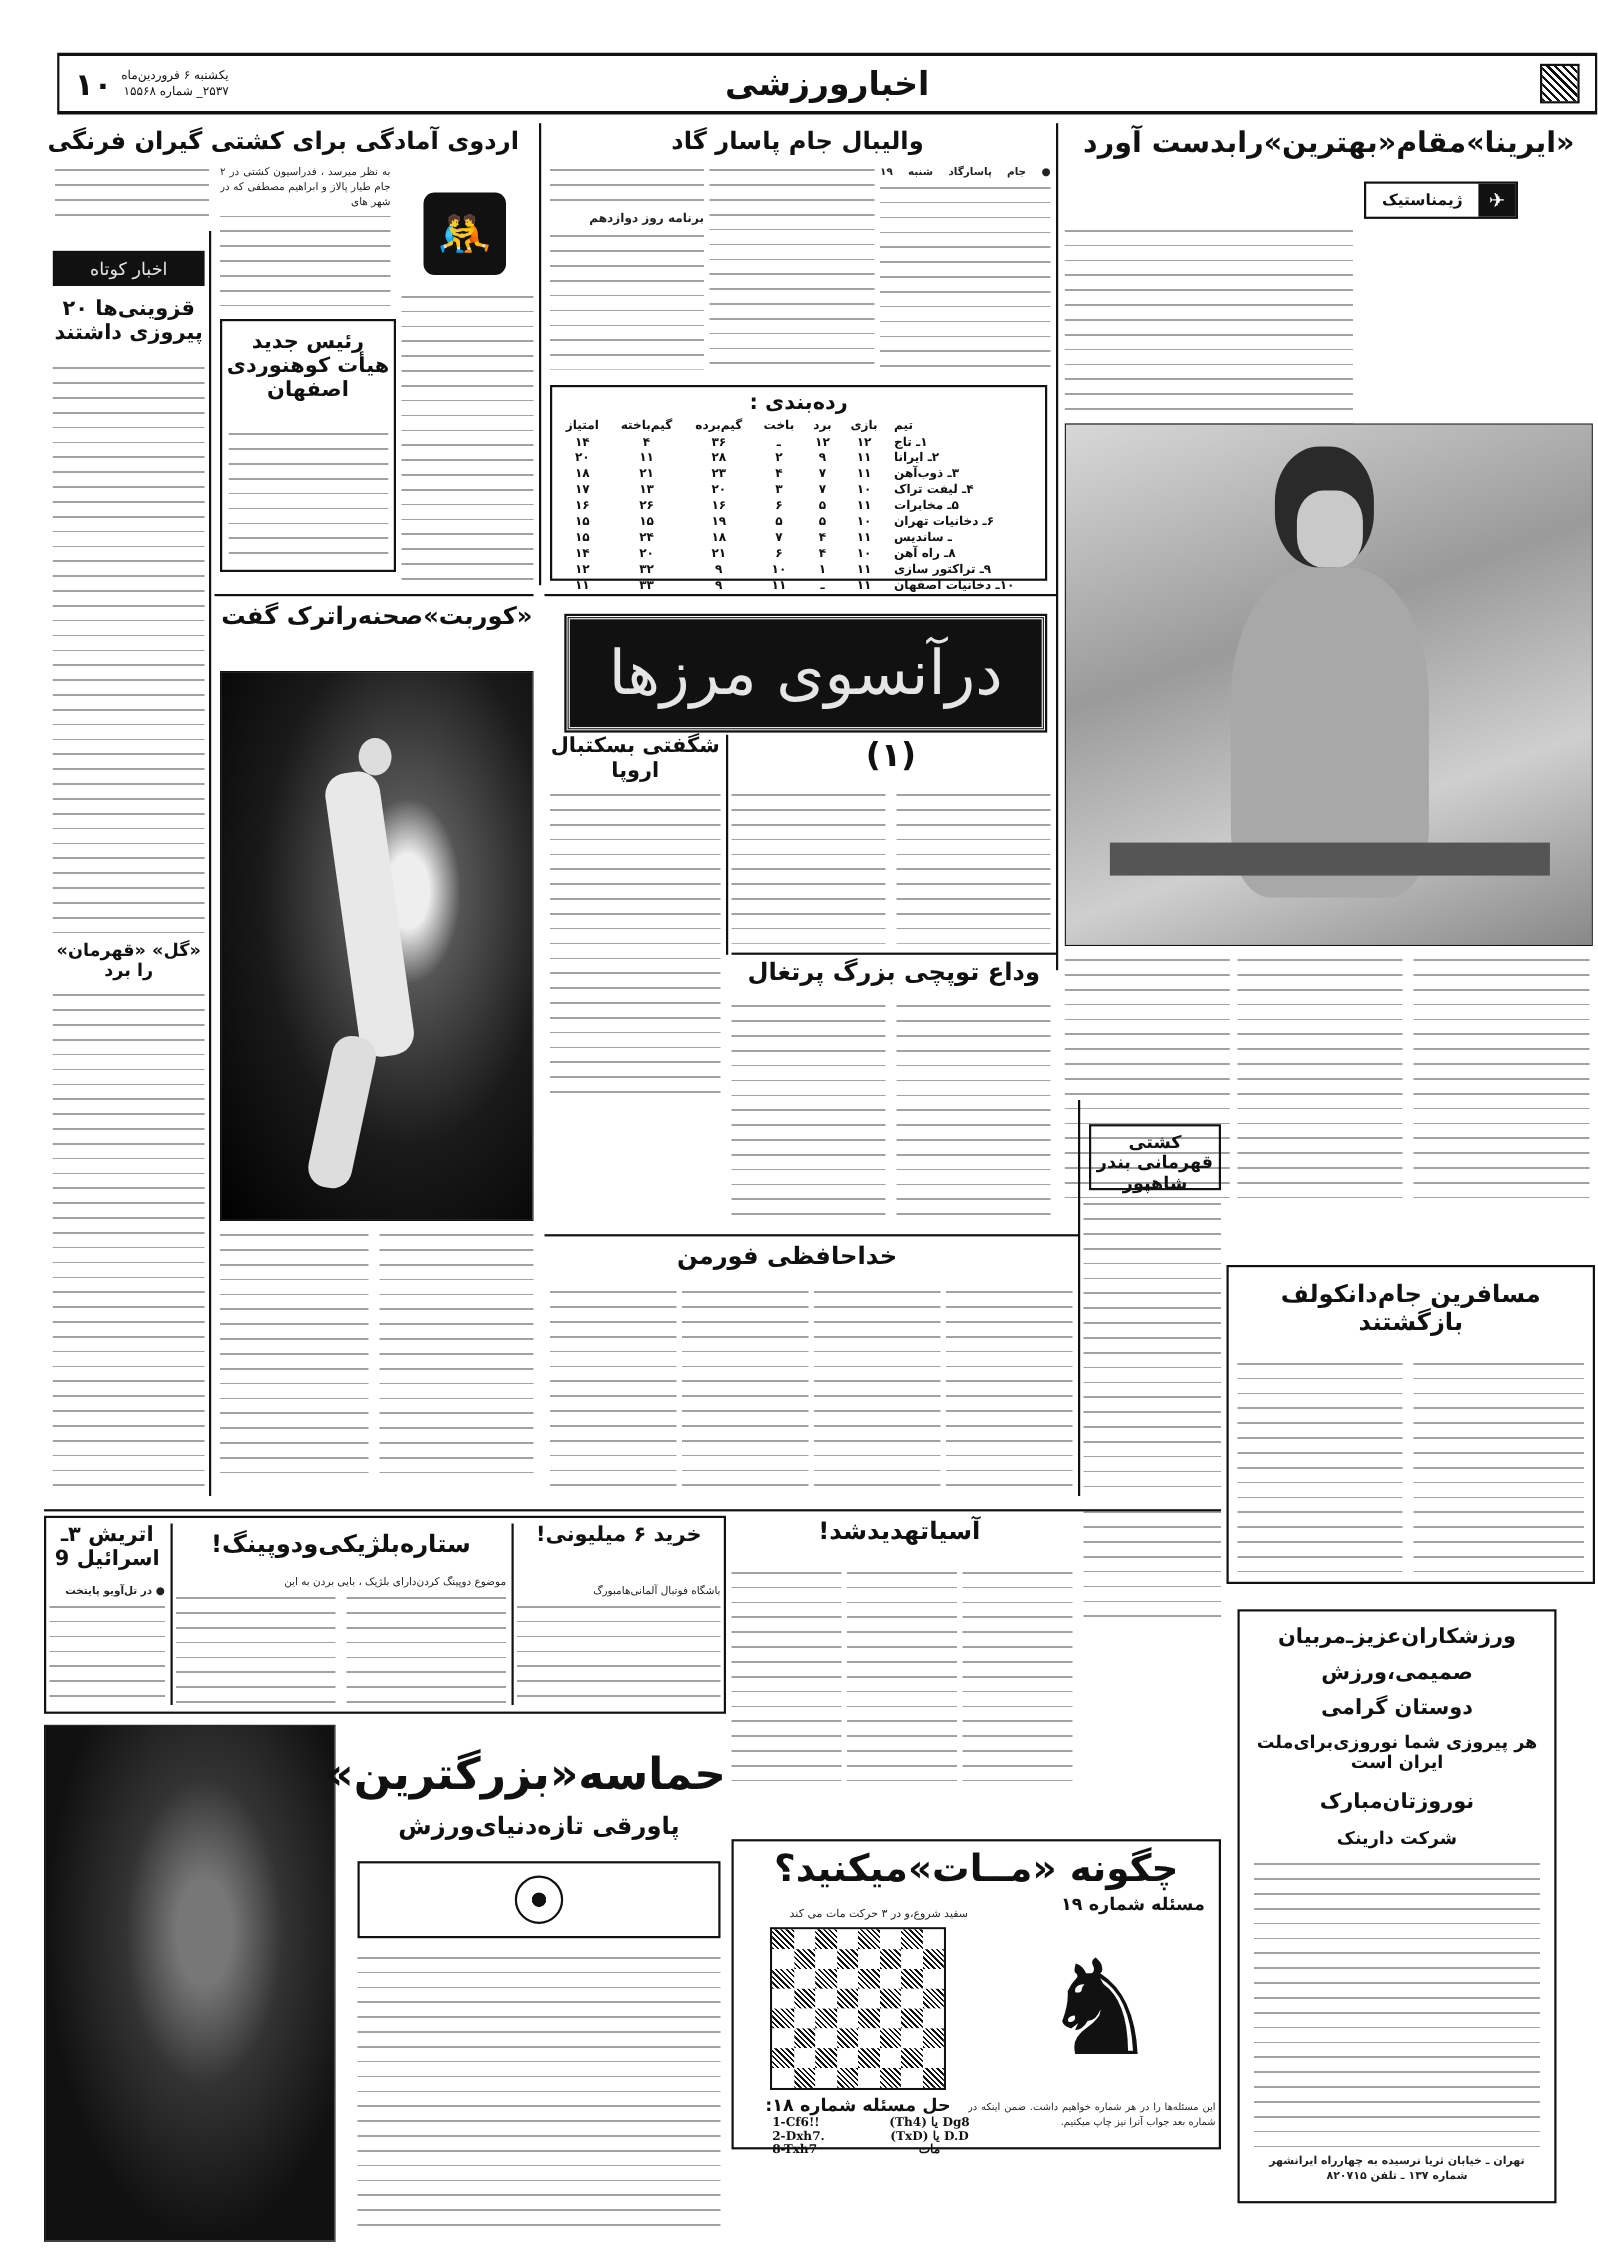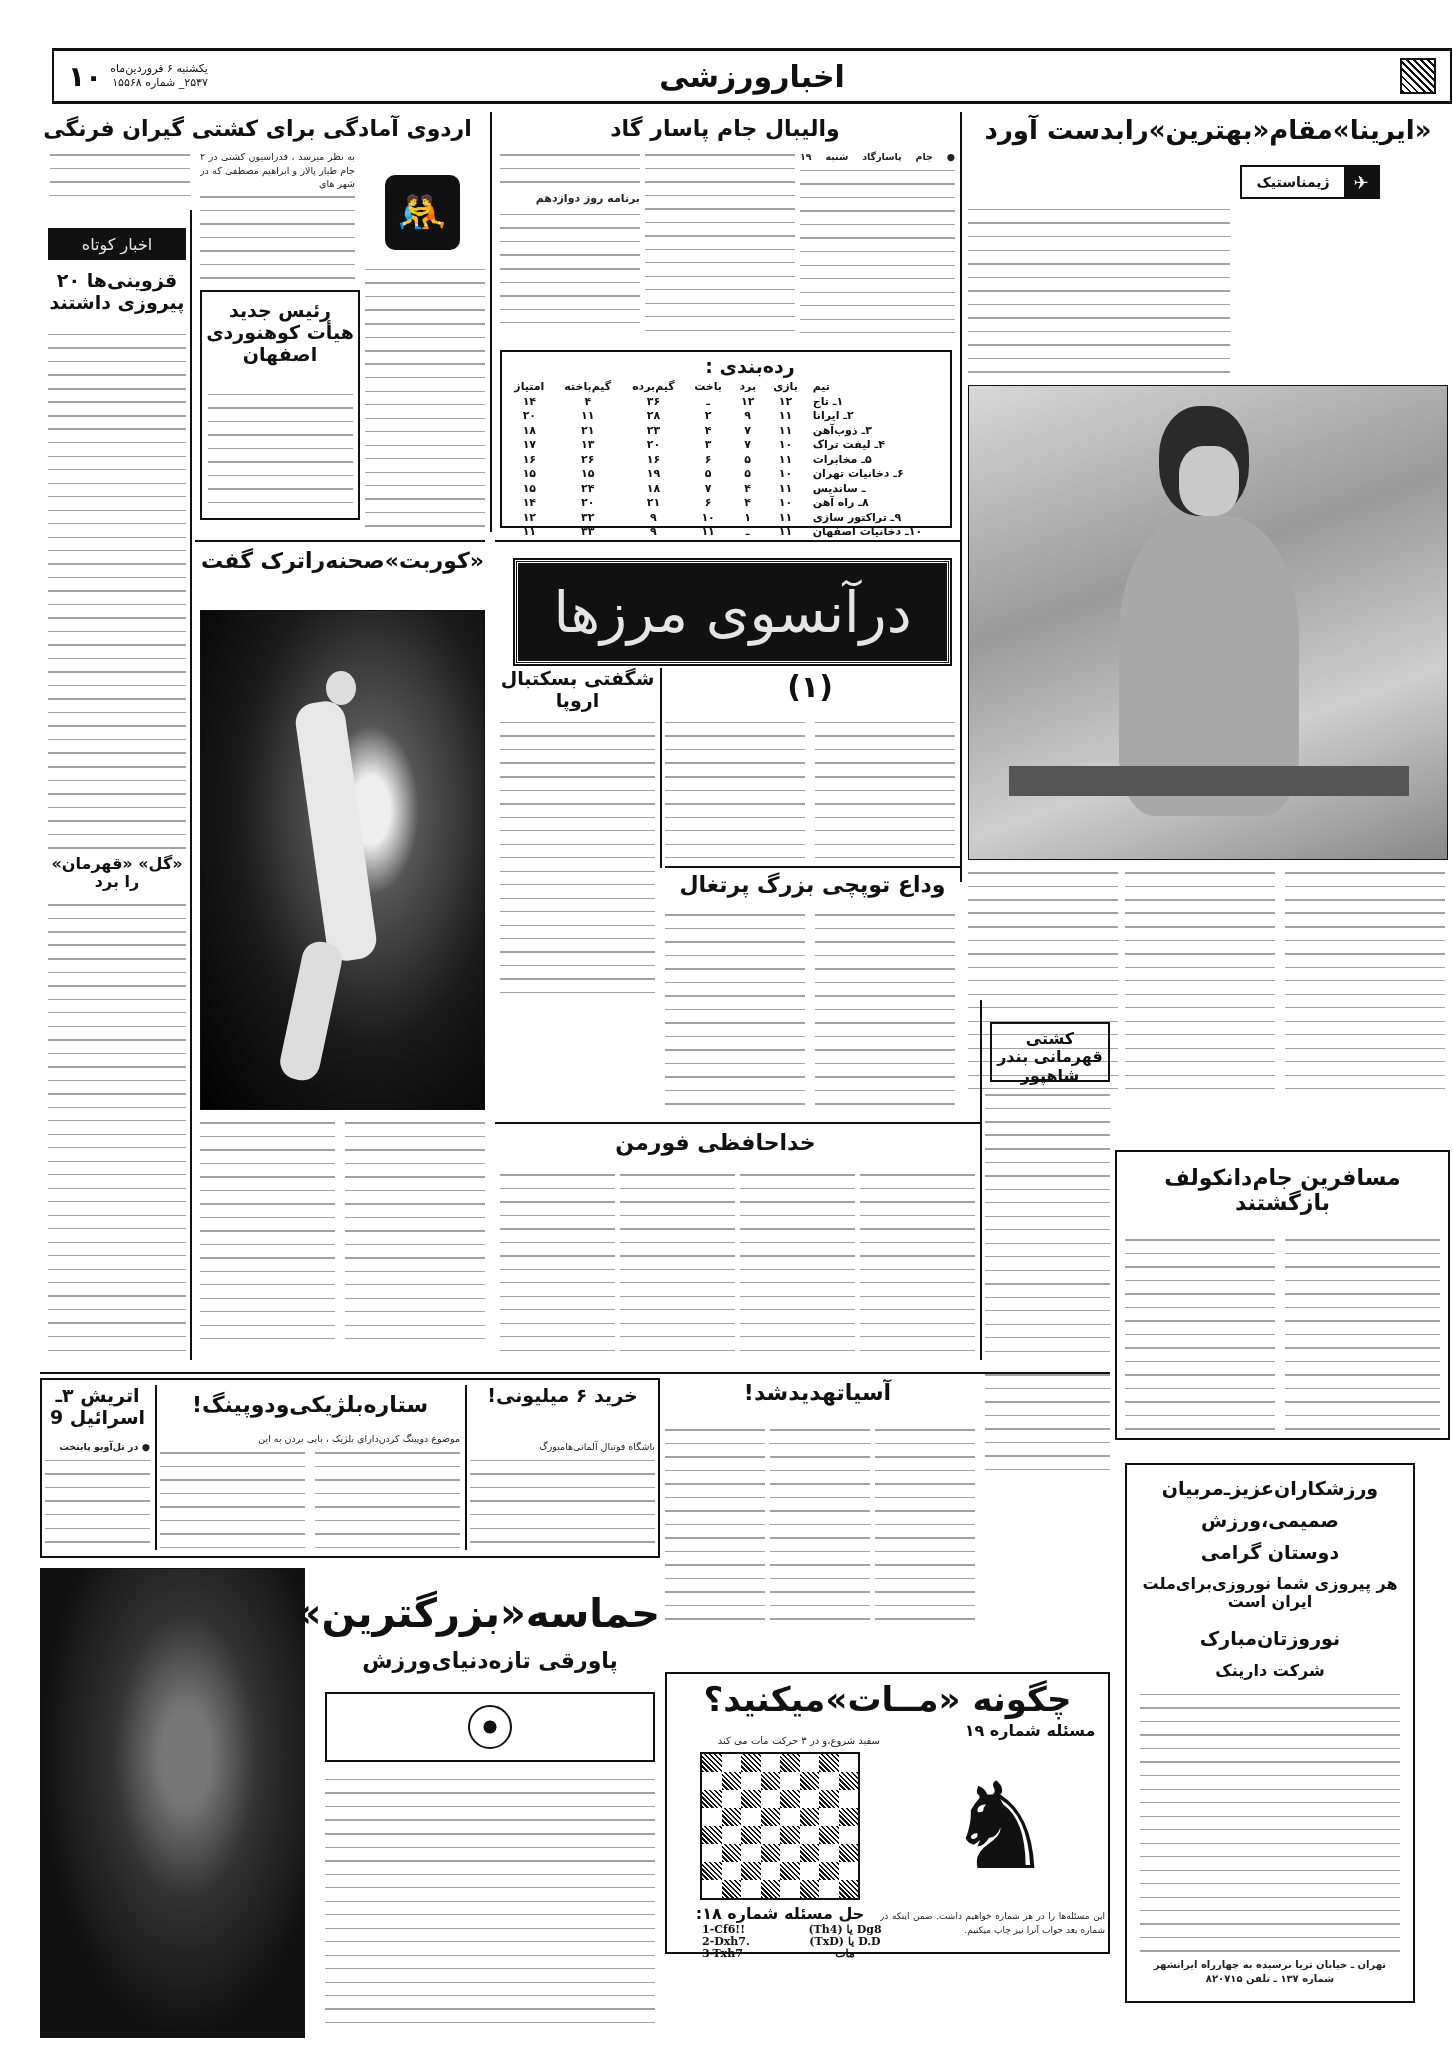--- a/index.html
+++ b/index.html
@@ -71,21 +71,21 @@
 
 <div class="headline h24" style="left:495px;top:116px;width:460px">والیبال جام پاسار گاد</div>
 <div class="txt" style="left:800px;top:150px;width:155px;height:14px;font-weight:bold">● جام پاسارگاد شنبه ۱۹ فروردین ماه سکوت‌خواهد</div>
 <div class="txt fill" style="left:800px;top:166px;width:155px;height:170px"></div>
 <div class="txt fill" style="left:645px;top:150px;width:150px;height:186px"></div>
 <div class="txt fill" style="left:500px;top:150px;width:140px;height:40px"></div>
 <div class="txt" style="left:500px;top:192px;width:140px;height:16px;font-weight:bold;font-size:11px">برنامه روز دوازدهم</div>
 <div class="txt fill" style="left:500px;top:210px;width:140px;height:126px"></div>
 
 <div class="boxed" style="left:500px;top:350px;width:452px;height:178px"></div>
-<div class="headline h20" style="left:524px;top:356px;width:452px">رده‌بندی :</div>
+<div class="headline h20" style="left:500px;top:356px;width:452px">رده‌بندی :</div>
 <table class="stand" style="left:505px;top:380px;width:440px">
   <thead>
       <tr>
     <th style="text-align:left">تیم</th>
     <th>بازی</th>
     <th>برد</th>
     <th>باخت</th>
     <th>گیم‌برده</th>
     <th>گیم‌باخته</th>
     <th>امتیاز</th>
@@ -343,21 +343,21 @@
     <div class="l"></div>
     <div class="d"></div>
     <div class="l"></div>
   </div>
 <div style="position:absolute;left:940px;top:1752px;width:120px;height:150px;font-size:120px;line-height:150px;text-align:center;color:#111">♞</div>
 <div class="txt" style="left:880px;top:1910px;width:225px;height:40px;font-size:9px">این مسئله‌ها را در هر شماره خواهیم داشت. ضمن اینکه در شماره بعد جواب آنرا نیز چاپ میکنیم.</div>
 <div class="headline h16" style="left:680px;top:1905px;width:200px">حل مسئله شماره ۱۸:</div>
 <div class="ltr" style="position:absolute;left:702px;top:1924px;font-family:'DejaVu Serif',serif;font-size:11px;font-weight:bold;line-height:12px">
   <div>1-Cf6!!</div>
   <div>2-Dxh7.</div>
-  <div>3-Txh7</div>
+  <div>8-Txh7</div>
 </div>
 <div style="position:absolute;left:800px;top:1924px;font-family:'DejaVu Serif',serif;font-size:11px;font-weight:bold;line-height:12px;text-align:center;width:90px">
   <div>Dg8 یا (Th4)</div>
   <div>D.D یا (TxD)</div>
   <div>مات</div>
 </div>
 
 <div class="boxed" style="left:1125px;top:1463px;width:290px;height:540px"></div>
 <div class="headline h20" style="left:1130px;top:1478px;width:280px">ورزشکاران‌عزیز‌ـ‌مربیان</div>
 <div class="headline h20" style="left:1130px;top:1510px;width:280px">صمیمی،ورزش</div>

